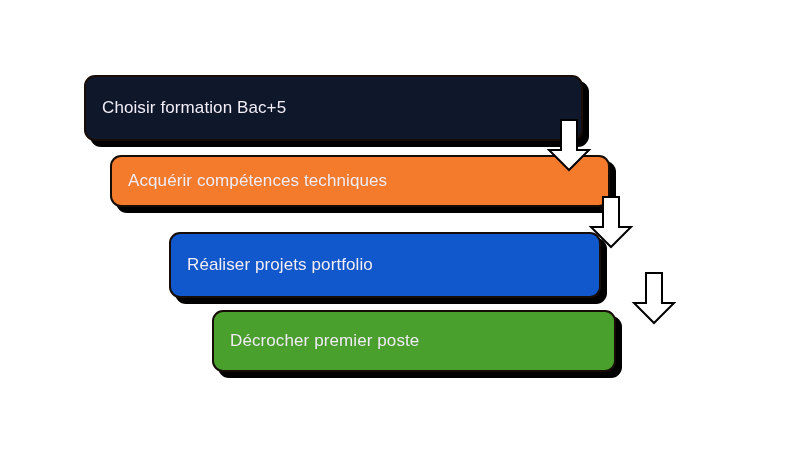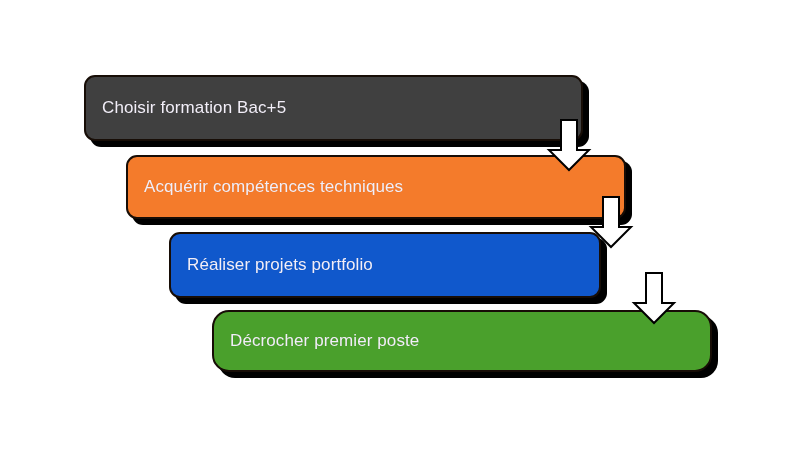--- a/index.html
+++ b/index.html
@@ -33,43 +33,43 @@
     color: #f2eef8;
     font-family: "Liberation Sans", sans-serif;
     font-size: 17px;
     font-weight: 400;
     letter-spacing: 0.1px;
     white-space: nowrap;
     padding-left: 16px;
     text-shadow: 0 0 1px rgba(0,0,0,0.12);
   }
   .step-1 { left: 84px;  top: 75px;  width: 499px; height: 66px; background: #8E55F2; }
-  .step-2 { left: 126px; top: 155px; width: 500px; height: 64px; background: #F47B2B; }
+  .step-2 { left: 110px; top: 155px; width: 500px; height: 52px; background: #F47B2B; }
   .step-3 { left: 169px; top: 232px; width: 432px; height: 66px; background: #1058CC; }
-  .step-4 { left: 212px; top: 310px; width: 500px; height: 62px; background: #4AA02C; border-radius: 17px; }
+  .step-4 { left: 212px; top: 310px; width: 404px; height: 62px; background: #4AA02C; }
 
   .connector-arrow {
     position: absolute;
     z-index: 5;
     pointer-events: none;
   }
   .connector-arrow svg {
     display: block;
     overflow: visible;
   }
   .arrow-1 { left: 548px; top: 119px; }
   .arrow-2 { left: 590px; top: 196px; }
   .arrow-3 { left: 633px; top: 272px; }
 </style>
 </head>
 <body>
 
 <div id="canvas" style="background: rgb(255, 255, 255);">
 
-  <div class="step-box step-1" style="background: #404040; border-color: rgb(23, 13, 6);">
+  <div class="step-box step-1" style="background: #0f172a; border-color: rgb(23, 13, 6);">
     <span class="step-label" style="color: rgb(242, 238, 248);">Choisir formation Bac+5</span>
   </div>
 
   <div class="connector-arrow arrow-1">
     <svg width="42" height="52" viewBox="0 0 42 52" xmlns="http://www.w3.org/2000/svg">
       <path d="M13 1 L29 1 L29 31 L41 31 L21 51 L1 31 L13 31 Z" fill="#ffffff" stroke="#000000" stroke-width="2" stroke-linejoin="miter"></path>
     </svg>
   </div>
 
   <div class="step-box step-2" style="background: rgb(244, 123, 43); border-color: rgb(23, 13, 6);">

